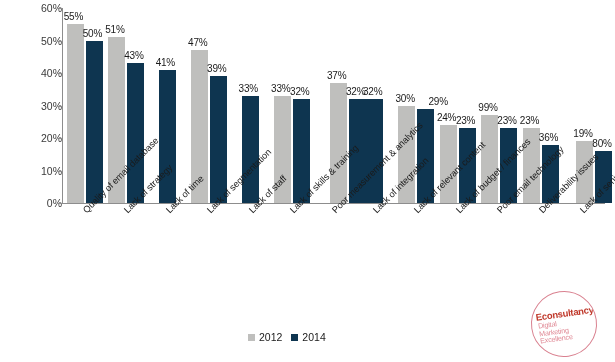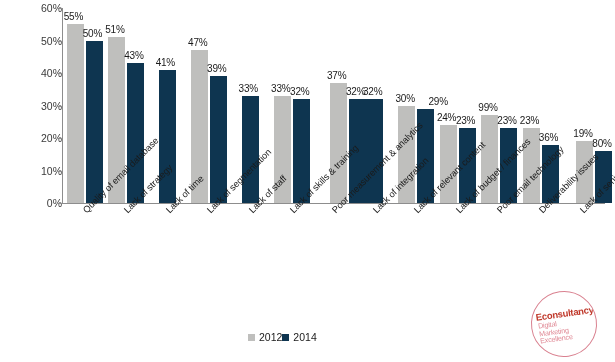--- a/index.html
+++ b/index.html
@@ -29,21 +29,21 @@
   .bar.solo{left:9px;}
   .bar-label{position:absolute;font-size:10px;color:#1a1a1a;
              white-space:nowrap;line-height:11px;letter-spacing:-0.2px;}
 
   
   .xlabels{position:absolute;left:0;top:205px;width:615px;height:120px;}
   .xlab{position:absolute;font-size:9.3px;color:#1a1a1a;white-space:nowrap;
         transform-origin:left top;transform:rotate(-45deg);letter-spacing:-0.1px;}
 
   
-  .legend{position:absolute;left:248px;top:332px;display:flex;align-items:center;}
+  .legend{position:absolute;left:248px;top:332px;display:flex;align-items:center;gap:9px;}
   .legend-item{display:flex;align-items:center;gap:4px;}
   .legend-swatch{width:7px;height:7px;display:inline-block;}
   .legend-text{font-size:10.5px;color:#1a1a1a;line-height:10px;}
 
   
   .logo{position:absolute;left:531px;top:291px;width:64px;height:64px;
         border:1.6px solid #d9808f;border-radius:50%;
         transform:rotate(-8deg);overflow:hidden;}
   .logo-name{position:absolute;left:5px;top:16px;font-size:9.5px;font-weight:bold;
              color:#c0392b;letter-spacing:-0.3px;}

